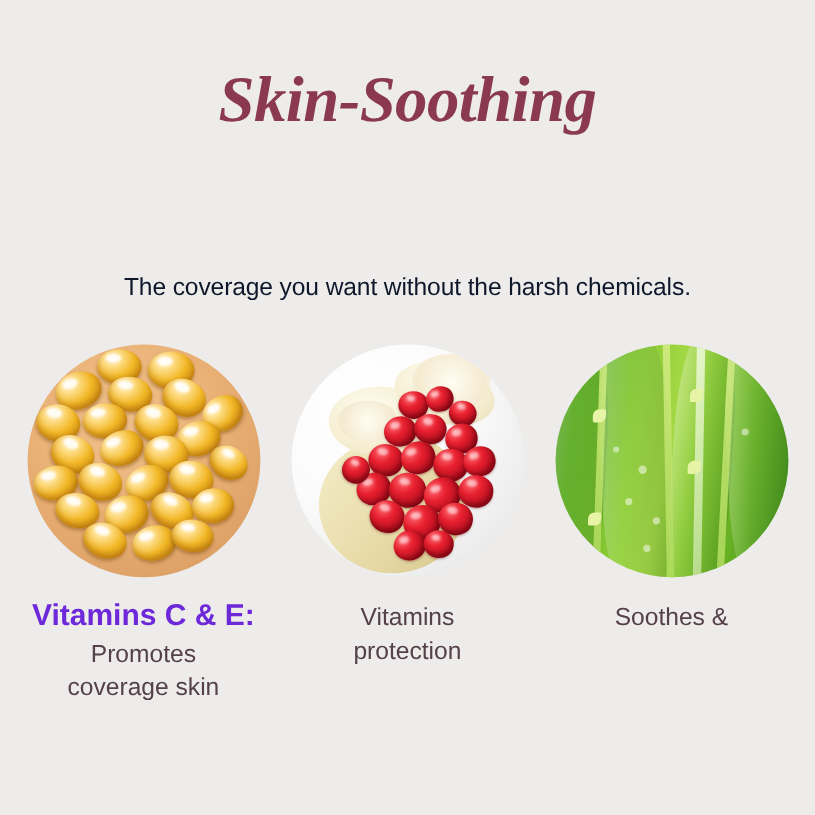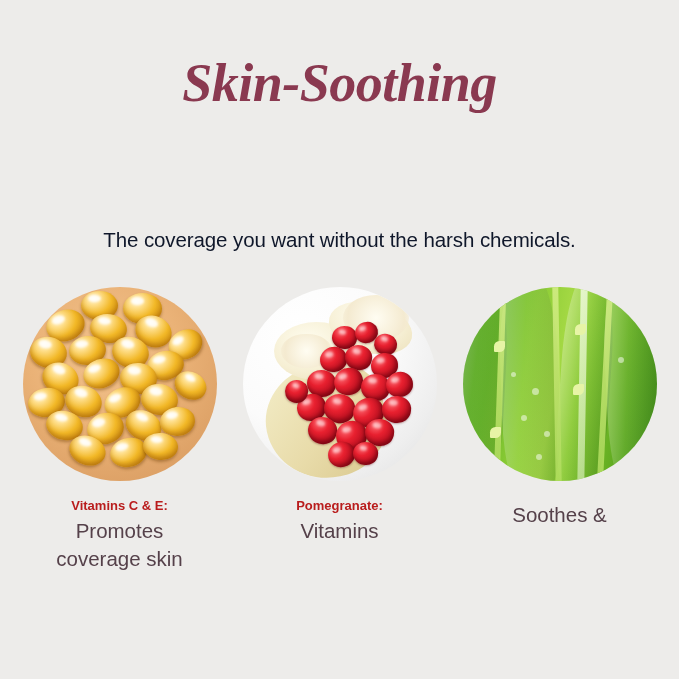--- a/index.html
+++ b/index.html
@@ -195,23 +195,23 @@
   }
 
   
   .caption {
     margin-top: 17px;
     text-align: center;
     width: 220px;
   }
   .caption-title {
     display: block;
-    font-size: 13px;
+    font-size: 25px;
     font-weight: bold;
-    color: #b91c1c;
+    color: #6d28d9;
     line-height: 1.22;
     white-space: nowrap;
   }
   .caption-body {
     display: block;
     margin-top: 3px;
     font-size: 20.5px;
     font-weight: normal;
     color: #55414a;
     line-height: 1.35;
@@ -294,23 +294,23 @@
         <div class="aril" style="left:57%;top:57%;width:16%;height:15%;transform:rotate(-16deg);"></div>
         <div class="aril" style="left:72%;top:56%;width:15%;height:14%;transform:rotate(6deg);"></div>
         <div class="aril" style="left:34%;top:67%;width:15%;height:14%;transform:rotate(18deg);"></div>
         <div class="aril" style="left:48%;top:69%;width:16%;height:15%;transform:rotate(-8deg);"></div>
         <div class="aril" style="left:63%;top:68%;width:15%;height:14%;transform:rotate(12deg);"></div>
         <div class="aril" style="left:44%;top:80%;width:14%;height:13%;transform:rotate(-14deg);"></div>
         <div class="aril" style="left:57%;top:80%;width:13%;height:12%;transform:rotate(10deg);"></div>
         <div class="aril" style="left:22%;top:48%;width:12%;height:12%;transform:rotate(24deg);"></div>
       </div>
       <div class="caption">
-        <span class="caption-title">Pomegranate:</span>
         <span class="caption-body">
           <span>Vitamins</span>
+          <span>protection</span>
         </span>
       </div>
     </div>
 
     <div class="column">
       <div class="circle circle-aloe">
         <div class="aloe-leaf" style="left:-4%;width:26%;transform:rotate(3deg);"></div>
         <div class="aloe-leaf" style="left:20%;width:30%;transform:rotate(-2deg);"></div>
         <div class="aloe-leaf" style="left:50%;width:26%;transform:rotate(4deg);"></div>
         <div class="aloe-leaf" style="left:74%;width:30%;transform:rotate(-3deg);"></div>

